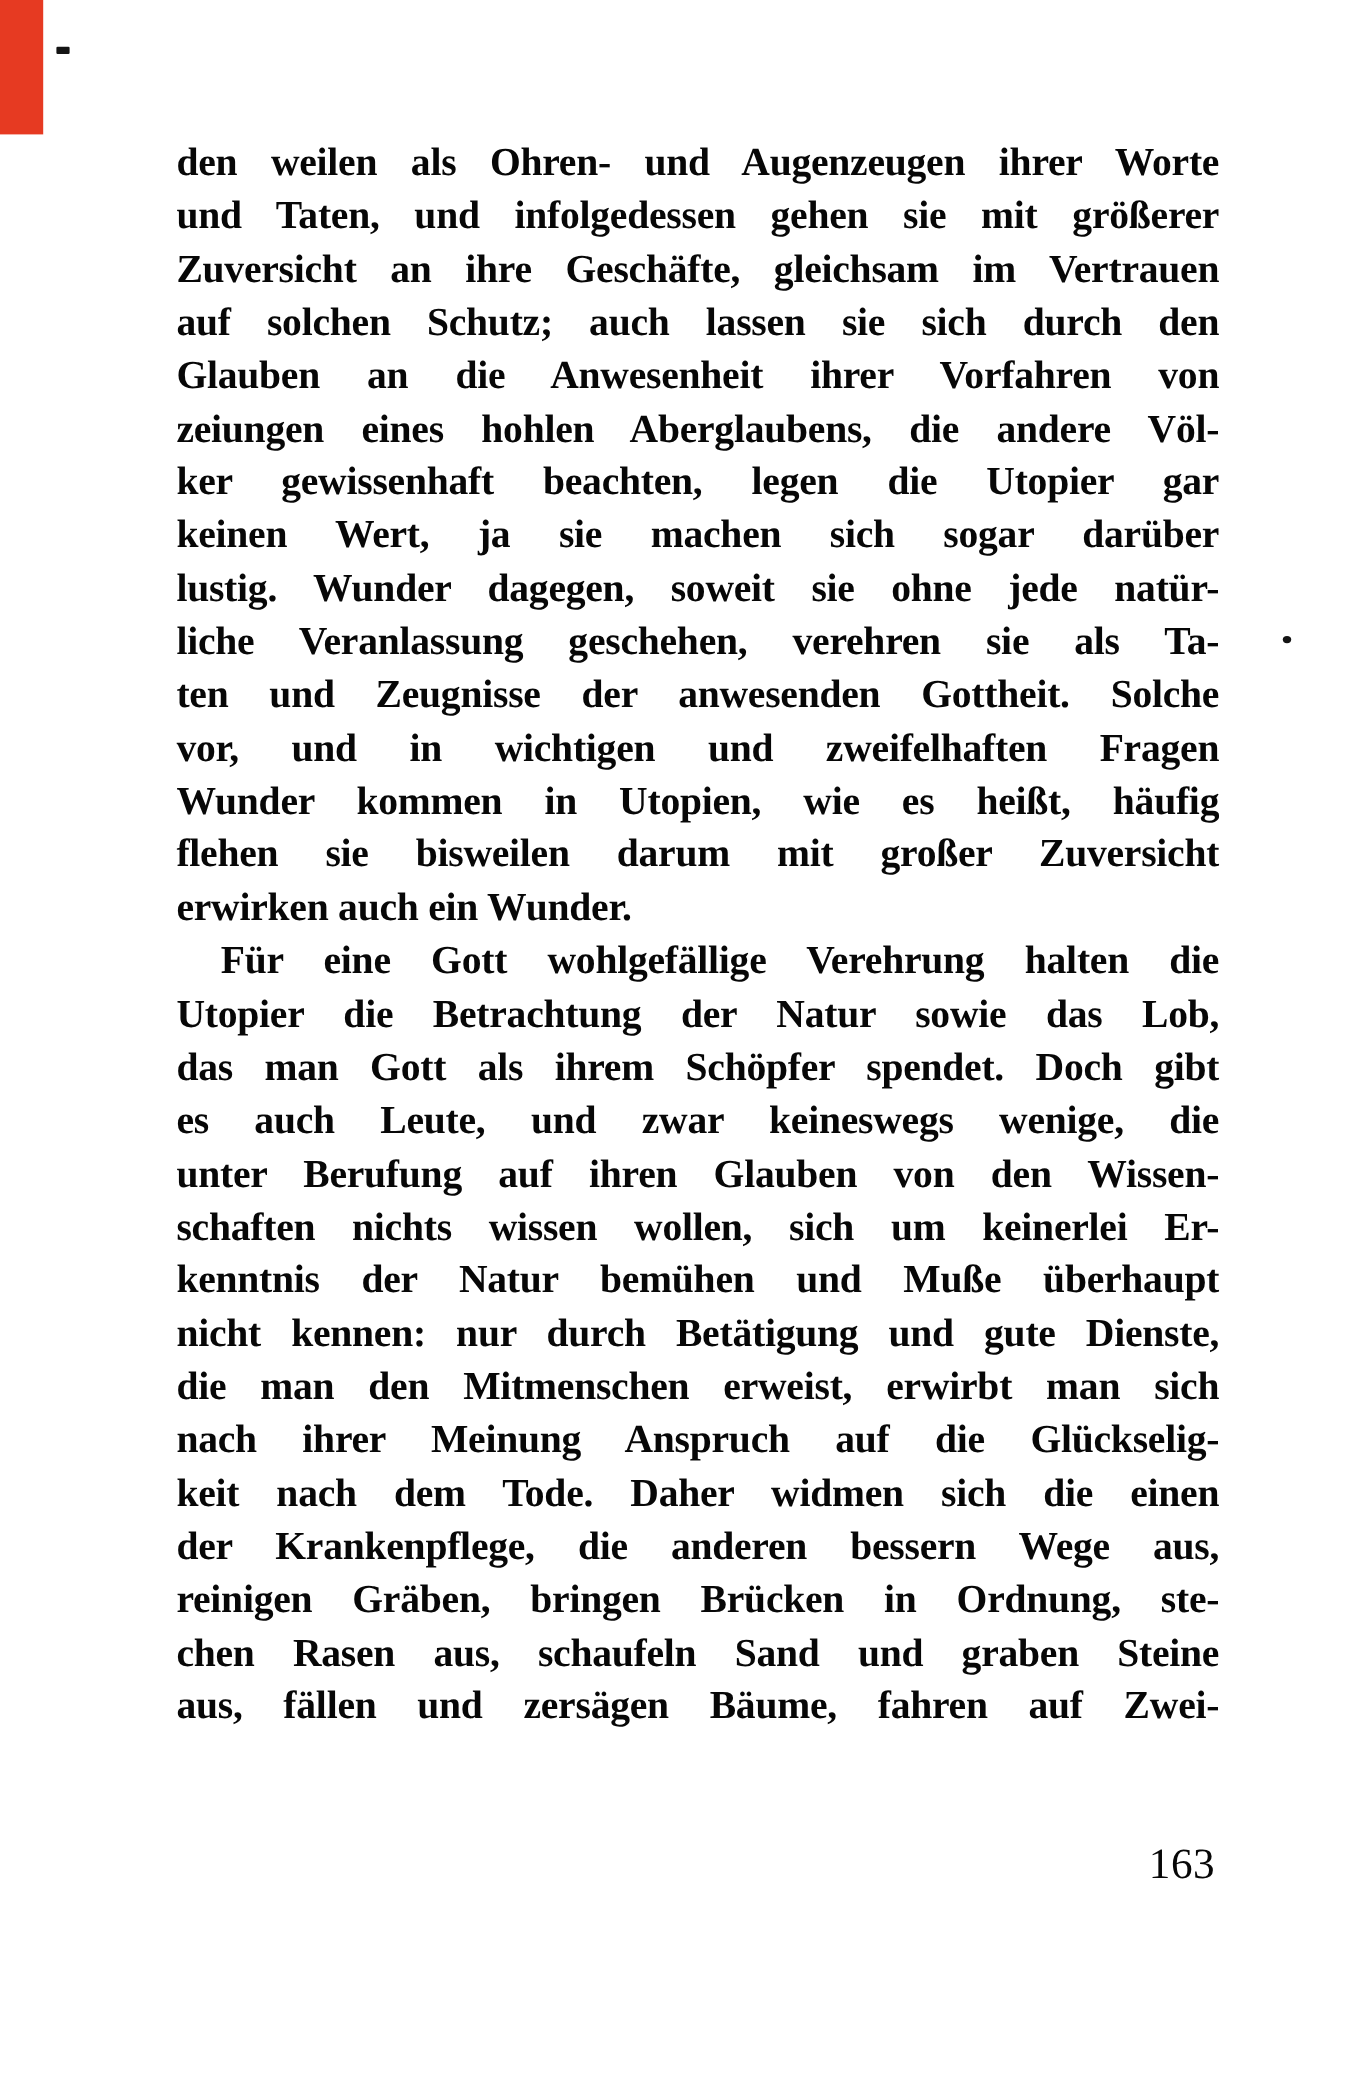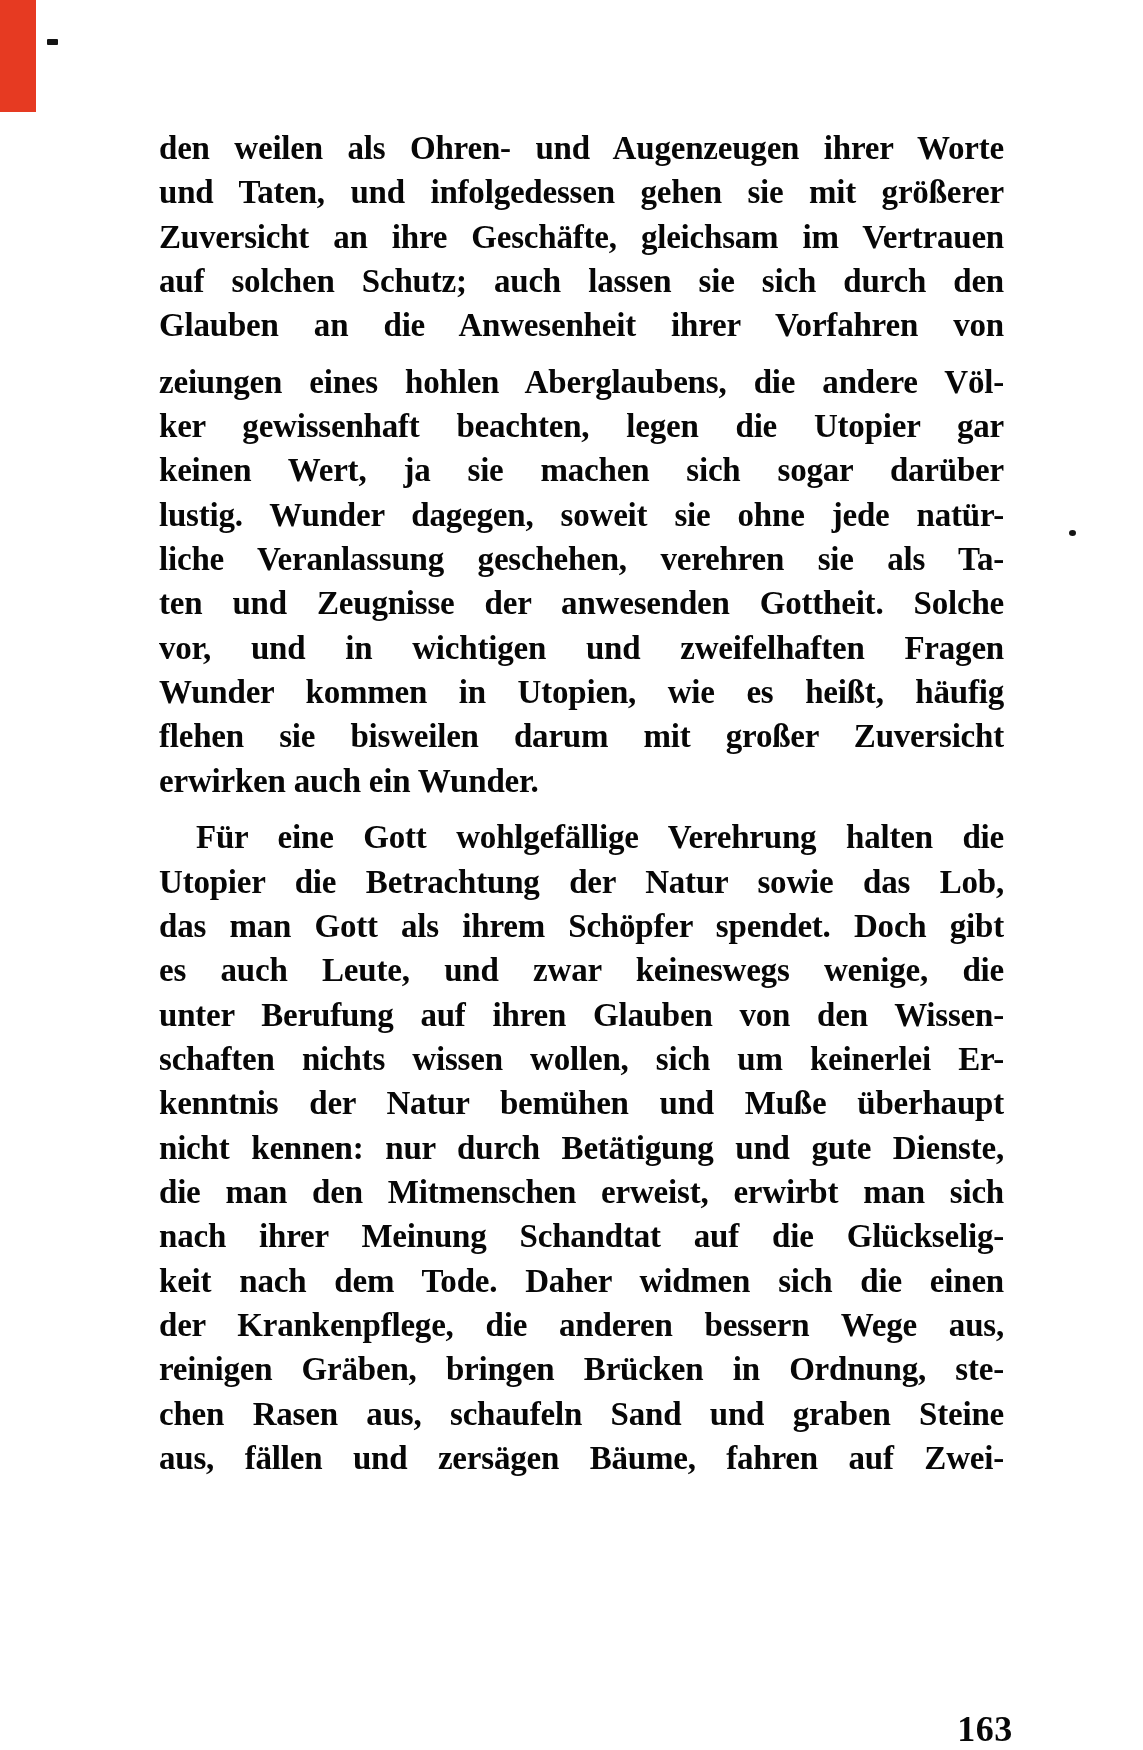--- a/index.html
+++ b/index.html
@@ -46,21 +46,21 @@
     border-radius: 50%;
   }
   .text-block {
     position: absolute;
     left: 147px;
     top: 114px;
     width: 869px;
     color: #070707;
   }
   .paragraph {
-    margin: 12px;
+    margin: 0;
     padding: 0;
   }
   .pline {
     font-size: 33px;
     font-weight: bold;
     line-height: 44.35px;
     height: 44.35px;
     overflow: hidden;
     letter-spacing: -0.2px;
     text-align: justify;
@@ -69,25 +69,25 @@
   }
   .pline.plast {
     text-align-last: left;
   }
   .pline.indent {
     text-indent: 37px;
   }
   .page-number {
     position: absolute;
     left: 953px;
-    top: 1708px;
+    top: 1532px;
     width: 64px;
     text-align: center;
     font-size: 36px;
-    font-weight: bold;
+    font-weight: normal;
     color: #070707;
     letter-spacing: 0.5px;
   }
 </style>
 </head>
 <body>
 
 <div class="scan-page">
   <div class="red-bar" style="background: rgb(230, 58, 34);"></div>
   <div class="speck-dash"></div>
@@ -116,21 +116,21 @@
       <div class="paragraph">
         <div class="pline indent">Für eine Gott wohlgefällige Verehrung halten die</div>
         <div class="pline">Utopier die Betrachtung der Natur sowie das Lob,</div>
         <div class="pline">das man Gott als ihrem Schöpfer spendet. Doch gibt</div>
         <div class="pline">es auch Leute, und zwar keineswegs wenige, die</div>
         <div class="pline">unter Berufung auf ihren Glauben von den Wissen-</div>
         <div class="pline">schaften nichts wissen wollen, sich um keinerlei Er-</div>
         <div class="pline">kenntnis der Natur bemühen und Muße überhaupt</div>
         <div class="pline">nicht kennen: nur durch Betätigung und gute Dienste,</div>
         <div class="pline">die man den Mitmenschen erweist, erwirbt man sich</div>
-        <div class="pline">nach ihrer Meinung Schandtat auf die Glückselig-</div>
+        <div class="pline">nach ihrer Meinung Anspruch auf die Glückselig-</div>
         <div class="pline">keit nach dem Tode. Daher widmen sich die einen</div>
         <div class="pline">der Krankenpflege, die anderen bessern Wege aus,</div>
         <div class="pline">reinigen Gräben, bringen Brücken in Ordnung, ste-</div>
         <div class="pline">chen Rasen aus, schaufeln Sand und graben Steine</div>
         <div class="pline">aus, fällen und zersägen Bäume, fahren auf Zwei-</div>
       </div>
     </div>
 
   <div class="page-number">163</div>
 </div>

